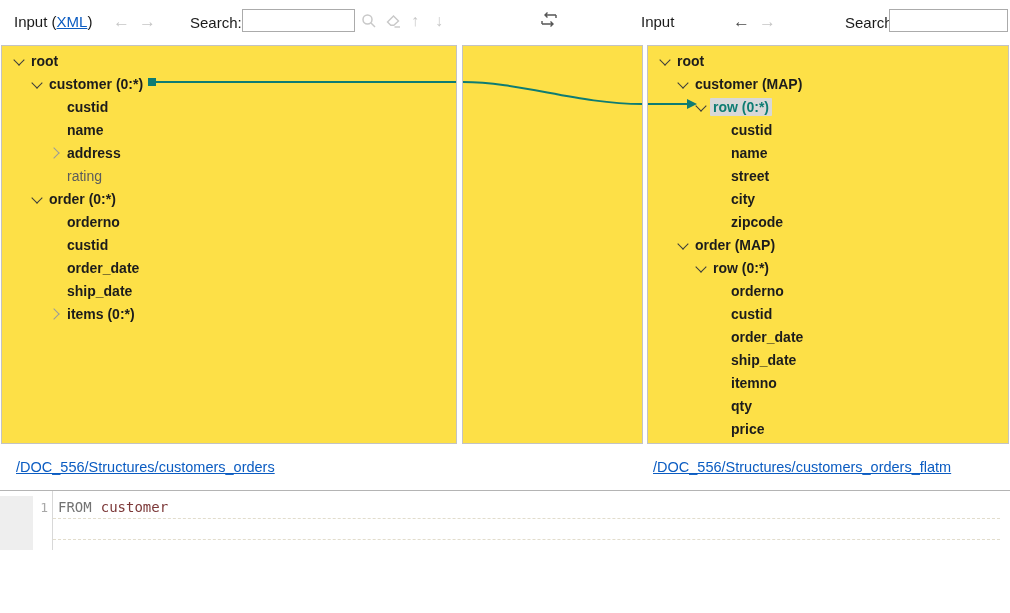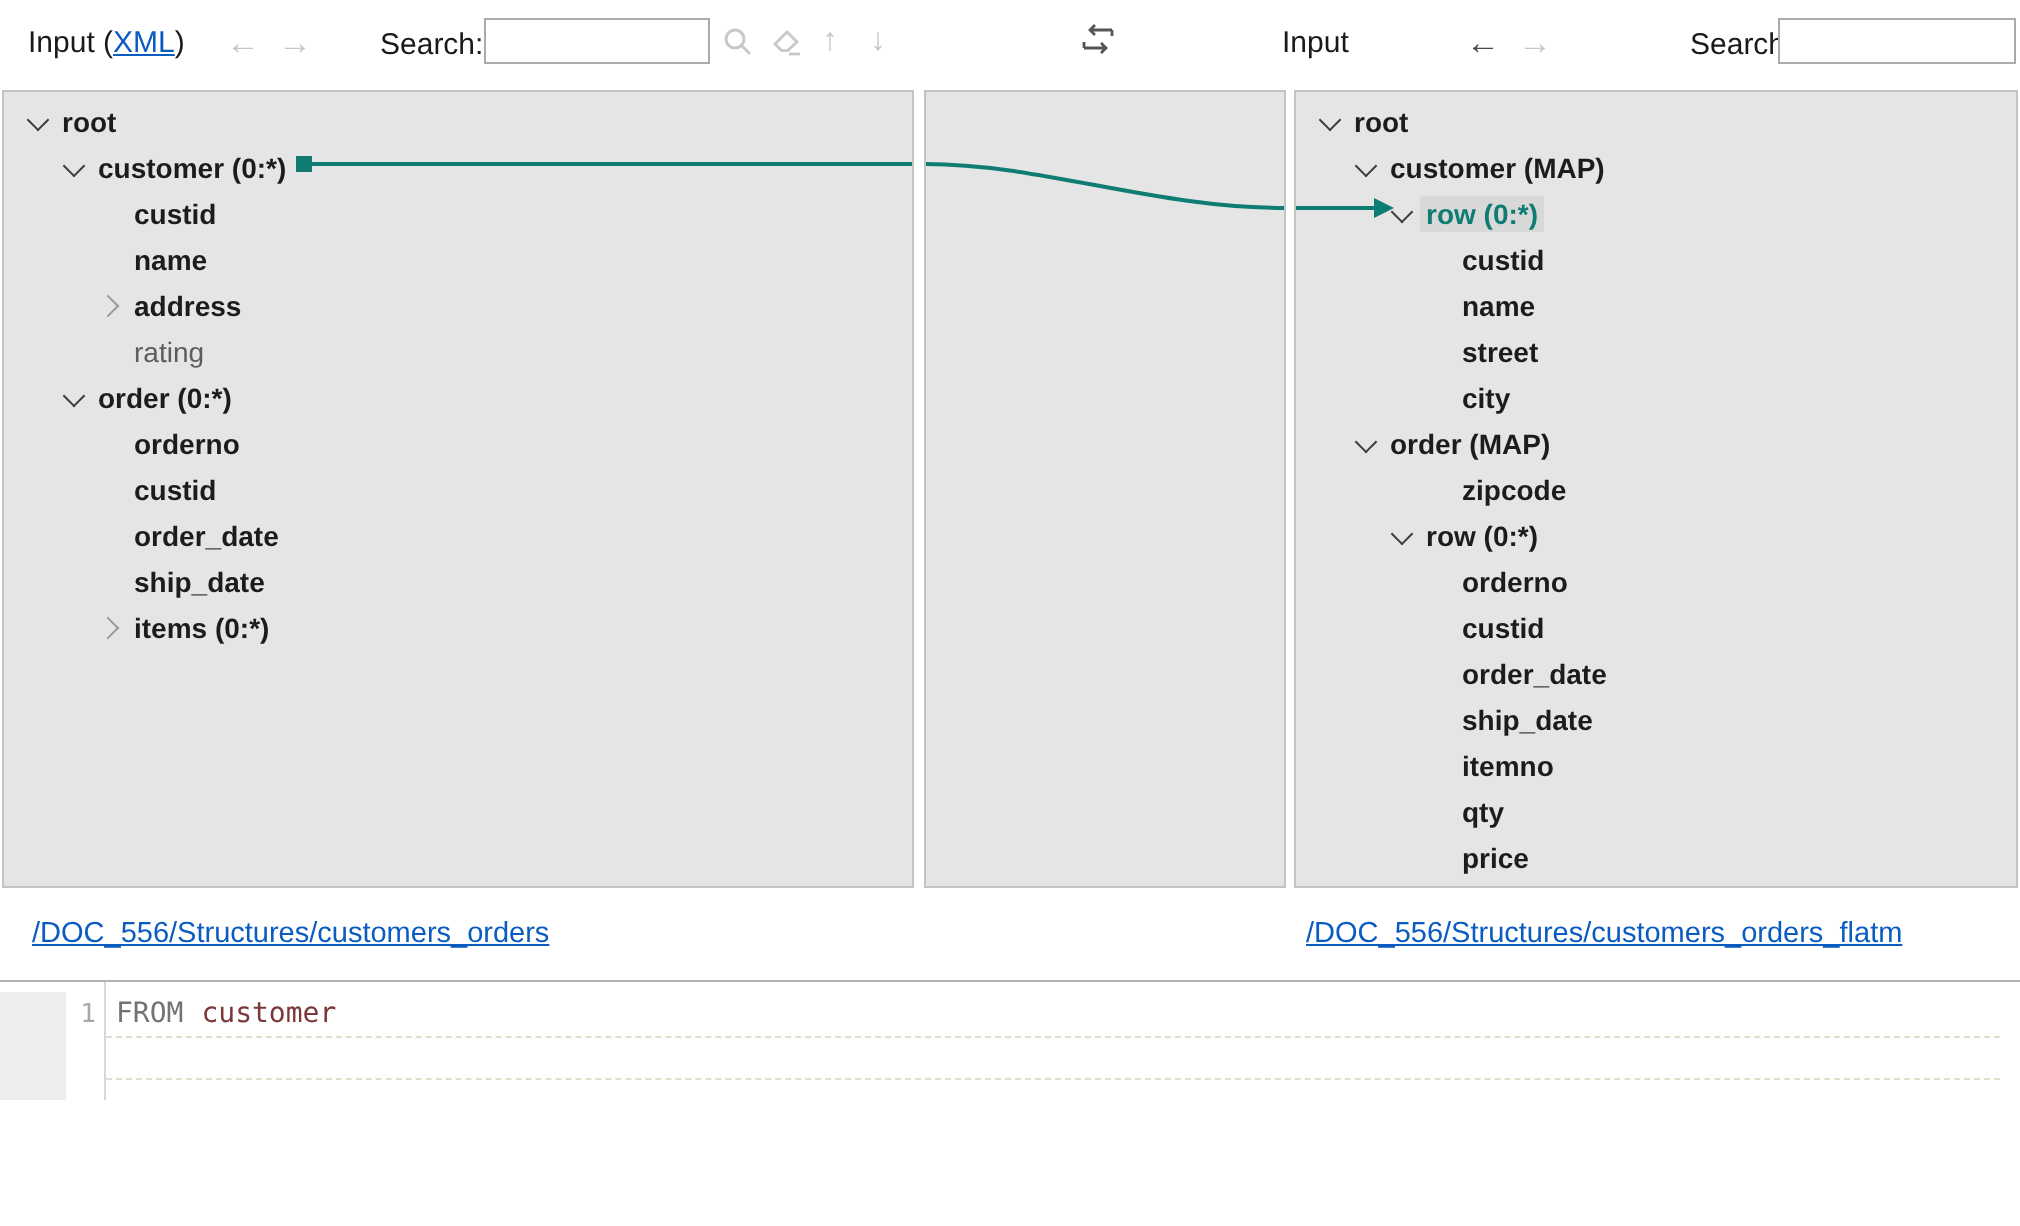--- a/index.html
+++ b/index.html
@@ -15,21 +15,21 @@
   .nav-arrow { position:absolute; font-size:17px; line-height:20px; color:#c6c6c6; cursor:default; }
   .nav-arrow.enabled { color:#4a4a4a; }
   .tb-input {
     position:absolute; width:113px; height:23px;
     border:1px solid #ababab; background:#fff; outline:none;
     font-family:"Liberation Sans", sans-serif; font-size:13px; padding:0 4px;
   }
   .tb-icon { position:absolute; width:18px; height:20px; display:flex; align-items:center; justify-content:center; }
   .tb-icon .glyph { font-size:16px; color:#c8c8c8; }
   
-  .panel { position:absolute; top:45px; height:399px; border:1px solid #c3c3c3; background:#e5e5e5; overflow:hidden; }
+  .panel { position:absolute; top:45px; height:399px; border:1px solid #c3c3c3; background:#fde047; overflow:hidden; }
   .panel.left   { left:1px;   width:456px; }
   .panel.middle { left:462px; width:181px; }
   .panel.right  { left:647px; width:362px; }
   .tree { padding-top:3px; }
   .tree-row { display:flex; align-items:center; height:23px; font-size:14px; font-weight:bold; color:#1c1c1c; white-space:nowrap; cursor:default; }
   .tree-row.muted { font-weight:normal; color:#5c5c5c; }
   .chev { width:18px; height:18px; flex:0 0 18px; position:relative; }
   .chev.expanded::before {
     content:""; position:absolute; left:5px; top:4px; width:7px; height:7px;
     border-right:1.7px solid #3c3c3c; border-bottom:1.7px solid #3c3c3c; transform:rotate(45deg);
@@ -178,27 +178,27 @@
           <span class="tree-label">name</span>
         </div>
         <div class="tree-row" style="padding-left: 62px;">
           <span class="chev none"></span>
           <span class="tree-label">street</span>
         </div>
         <div class="tree-row" style="padding-left: 62px;">
           <span class="chev none"></span>
           <span class="tree-label">city</span>
         </div>
+        <div class="tree-row" style="padding-left: 62px;">
+          <span class="chev none"></span>
+          <span class="tree-label">zipcode</span>
+        </div>
         <div class="tree-row" style="padding-left: 26px;">
           <span class="chev expanded"></span>
           <span class="tree-label">order (MAP)</span>
-        </div>
-        <div class="tree-row" style="padding-left: 62px;">
-          <span class="chev none"></span>
-          <span class="tree-label">zipcode</span>
         </div>
         <div class="tree-row" style="padding-left: 44px;">
           <span class="chev expanded"></span>
           <span class="tree-label">row (0:*)</span>
         </div>
         <div class="tree-row" style="padding-left: 62px;">
           <span class="chev none"></span>
           <span class="tree-label">orderno</span>
         </div>
         <div class="tree-row" style="padding-left: 62px;">

